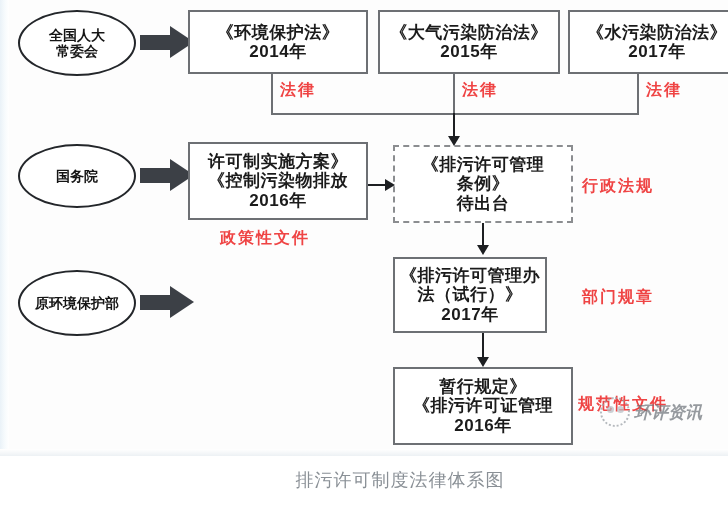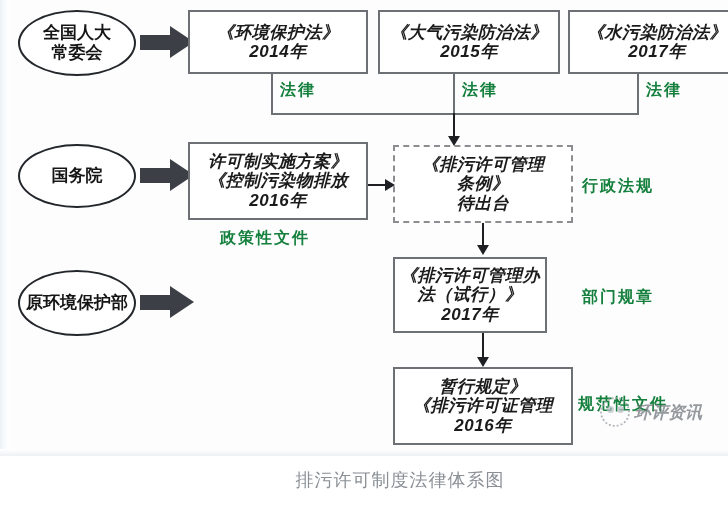--- a/index.html
+++ b/index.html
@@ -49,21 +49,20 @@
     background: #ffffff;
     display: flex;
     flex-direction: column;
     align-items: center;
     justify-content: center;
     text-align: center;
     color: #1b1b1b;
     font-weight: bold;
     letter-spacing: 0.5px;
     z-index: 3;
-    font-style: italic;
   }
   .node-box.dashed {
     border: 2px dashed #8b8d90;
     text-align: right;
   }
   .node-box .line {
     display: block;
     line-height: 1.12;
     white-space: nowrap;
   }
@@ -81,21 +80,21 @@
     border: 2px solid #23262a;
     border-radius: 50%;
     background: #ffffff;
     display: flex;
     flex-direction: column;
     align-items: center;
     justify-content: center;
     text-align: center;
     color: #151515;
     font-weight: bold;
-    font-size: 17px;
+    font-size: 14px;
     line-height: 1.16;
     z-index: 3;
   }
   .ellipse .line { display: block; white-space: nowrap; }
 
   
   .block-arrow {
     position: absolute;
     z-index: 3;
   }
@@ -148,21 +147,21 @@
     border-left: 10px solid #1d1f22;
     z-index: 4;
   }
 
   
   .edge-label {
     position: absolute;
     font-family: "DejaVu Serif", "Liberation Serif", serif;
     font-weight: bold;
     font-size: 16px;
-    color: #15803d;
+    color: #ef4444;
     letter-spacing: 2px;
     white-space: nowrap;
     z-index: 3;
   }
 
   
   #watermark {
     position: absolute;
     left: 600px;
     top: 392px;

